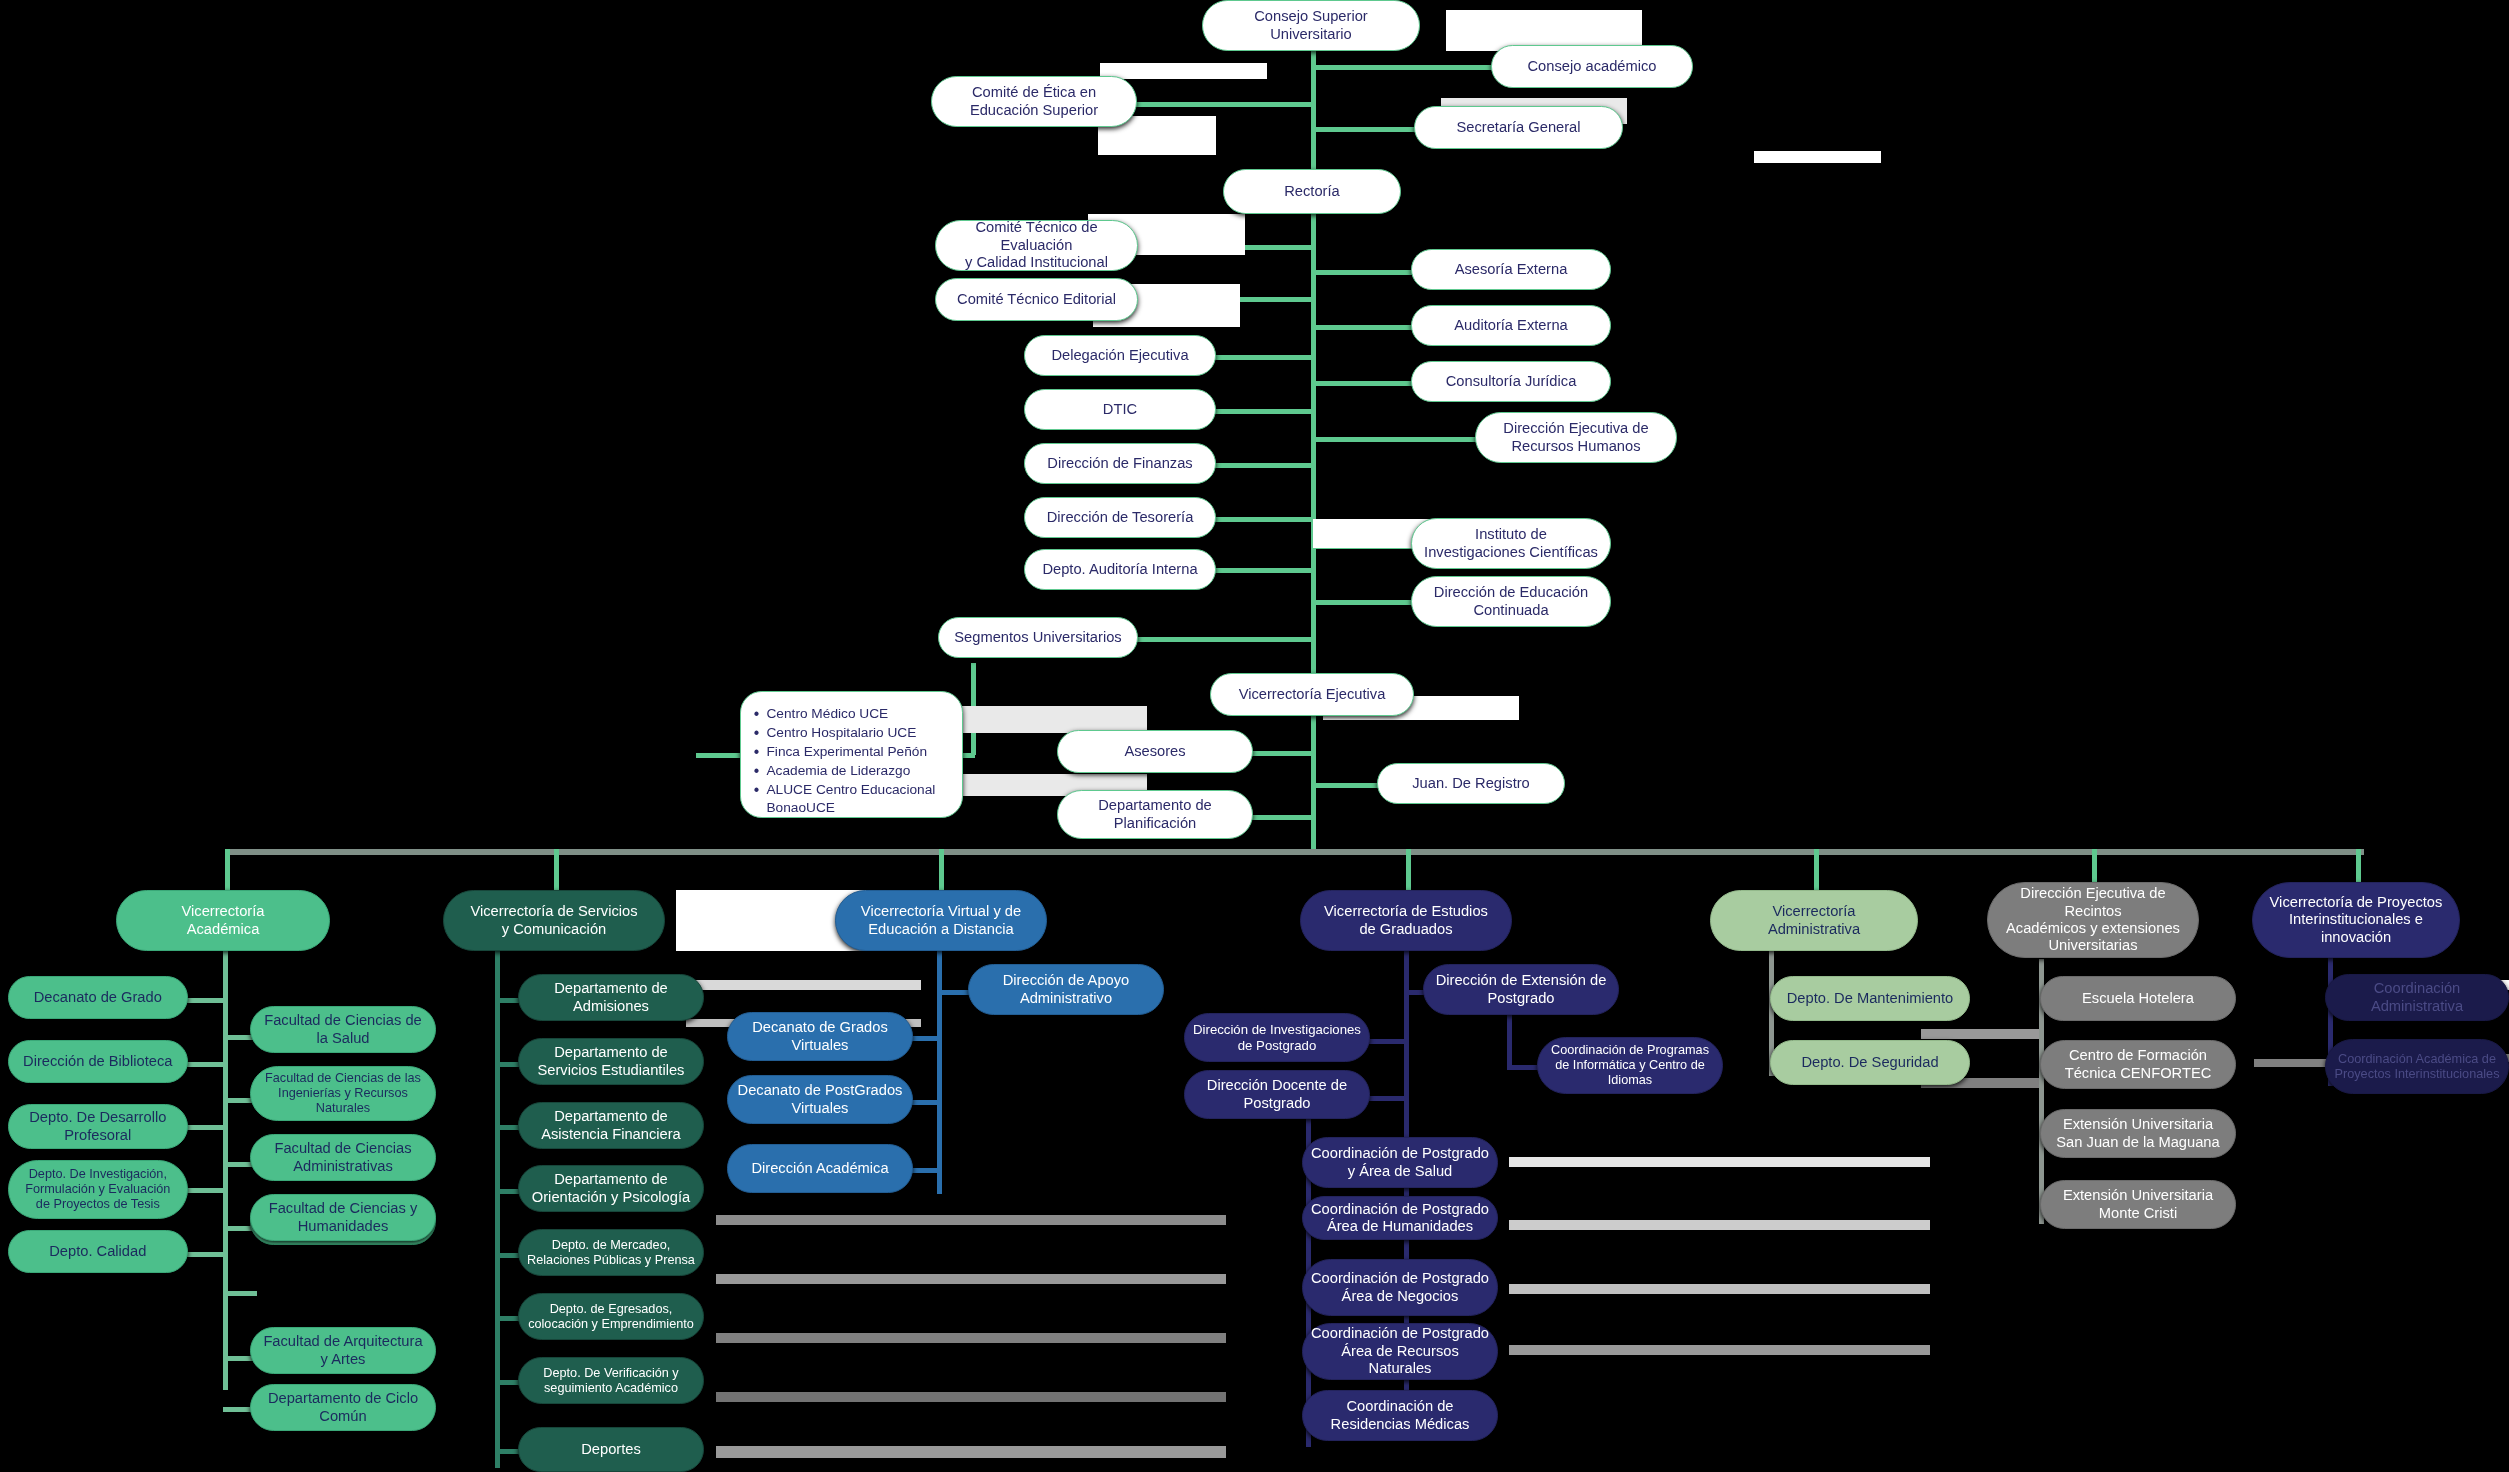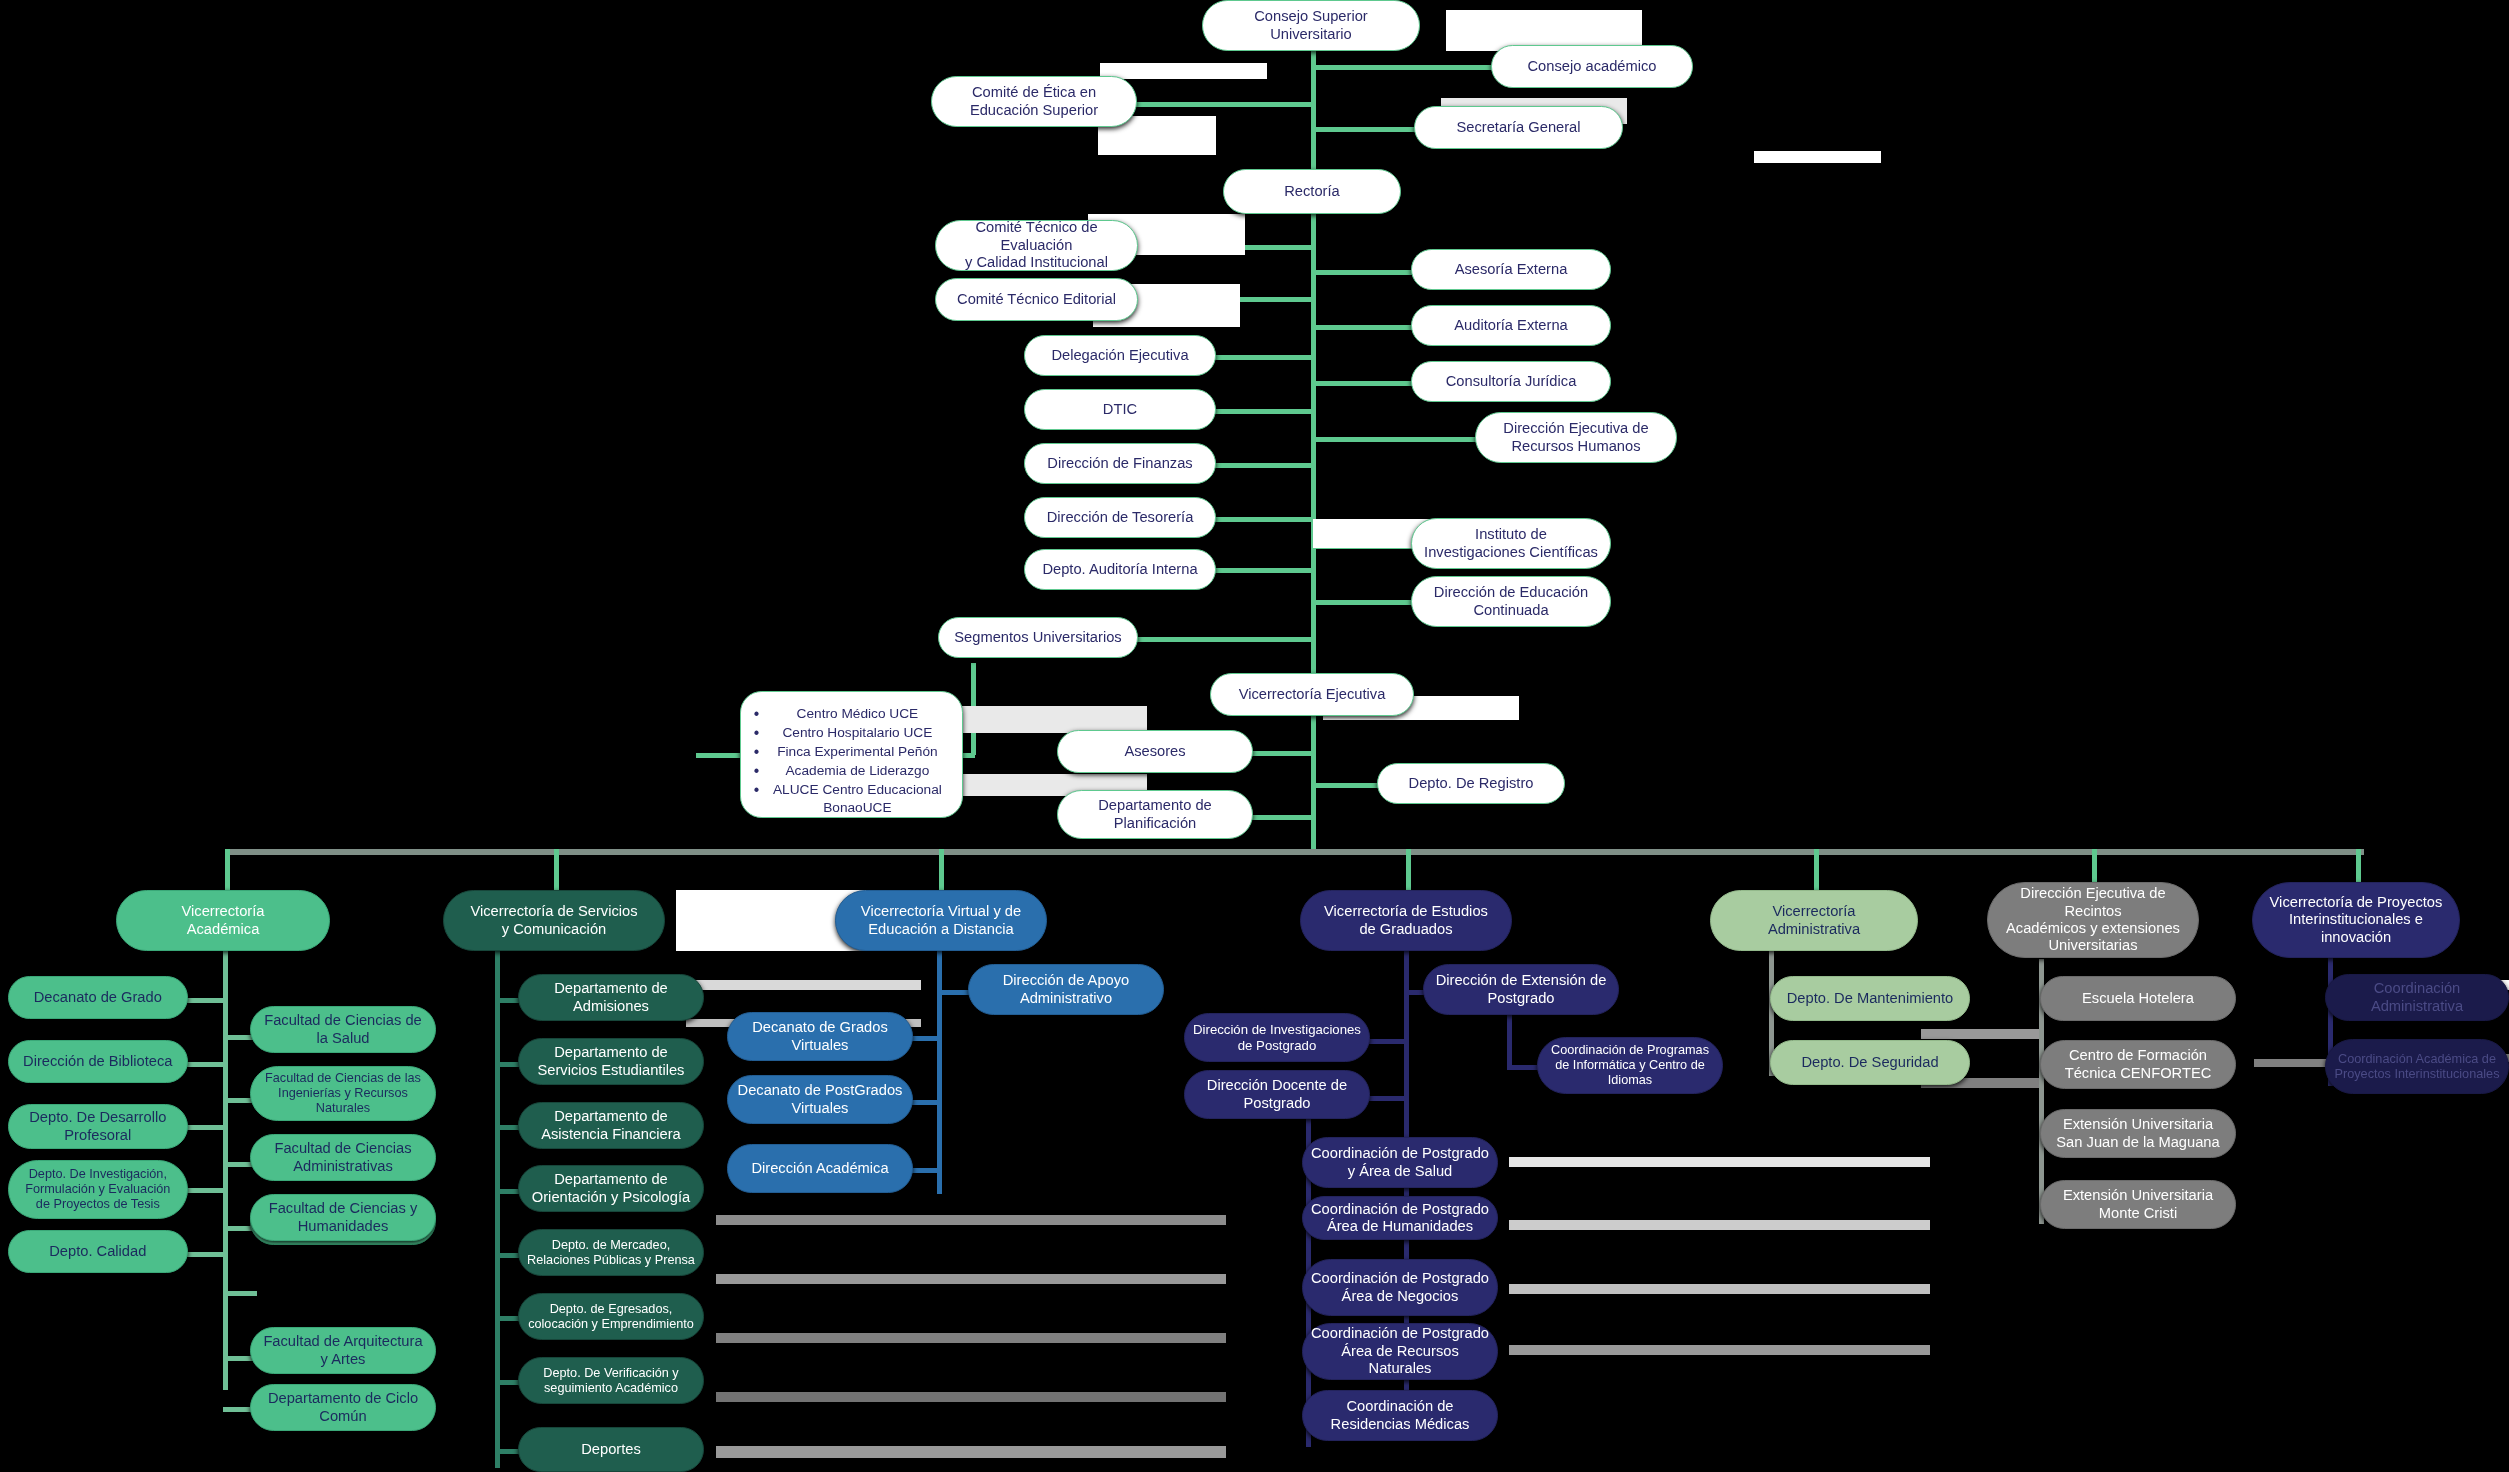--- a/index.html
+++ b/index.html
@@ -50,21 +50,21 @@
   .n-grey   { background:#7d7d7d; color:#ffffff; font-size:14.7px; border:1px solid #6b6b6b;}
   .n-dim    { background:#1b1b4b; color:#4b4b86; font-size:14.7px; border:1px solid #191945;}
 
   .n-bullets{
     background:#ffffff;
     border:1.5px solid #5ec98f;
     color:#2b2a68;
     font-size:13.7px;
     border-radius:21.6px;
     display:block;
-    text-align:center;
+    text-align:left;
     padding:11.8px 13.7px 11.8px 9.8px;
   }
   .n-bullets ul{ list-style:none; }
   .n-bullets li{ position:relative; padding-left:15.7px; margin:1px 0; line-height:1.32; }
   .n-bullets li:before{
     content:"•"; position:absolute; left:2.9px; top:-1px; color:#2b2a68; font-size:15.7px;
   }
 
   
   .artifact{ position:absolute; background:#ffffff; z-index:3; }
@@ -282,21 +282,21 @@
   <div class="node n-white" style="left:1210px;top:673px;width:204px;height:43px;">
     <span>Vicerrectoría Ejecutiva</span>
   </div>
   <div class="node n-white" style="left:1057px;top:730px;width:196px;height:43px;">
     <span>Asesores</span>
   </div>
   <div class="node n-white" style="left:1057px;top:790px;width:196px;height:49px;">
     <span>Departamento de<br>Planificación</span>
   </div>
   <div class="node n-white" style="left:1377px;top:763px;width:188px;height:41px;">
-    <span>Depto. De Registro</span>
+    <span>Juan. De Registro</span>
   </div>
 
   <div class="node n-green-w" style="left:116px;top:890px;width:214px;height:61px;">
     <span>Vicerrectoría<br>Académica</span>
   </div>
   <div class="node n-dgreen" style="left:443px;top:890px;width:222px;height:61px;">
     <span>Vicerrectoría de Servicios<br>y Comunicación</span>
   </div>
   <div class="node n-blue" style="left:835px;top:890px;width:212px;height:61px;">
     <span>Vicerrectoría Virtual y de<br>Educación a Distancia</span>

